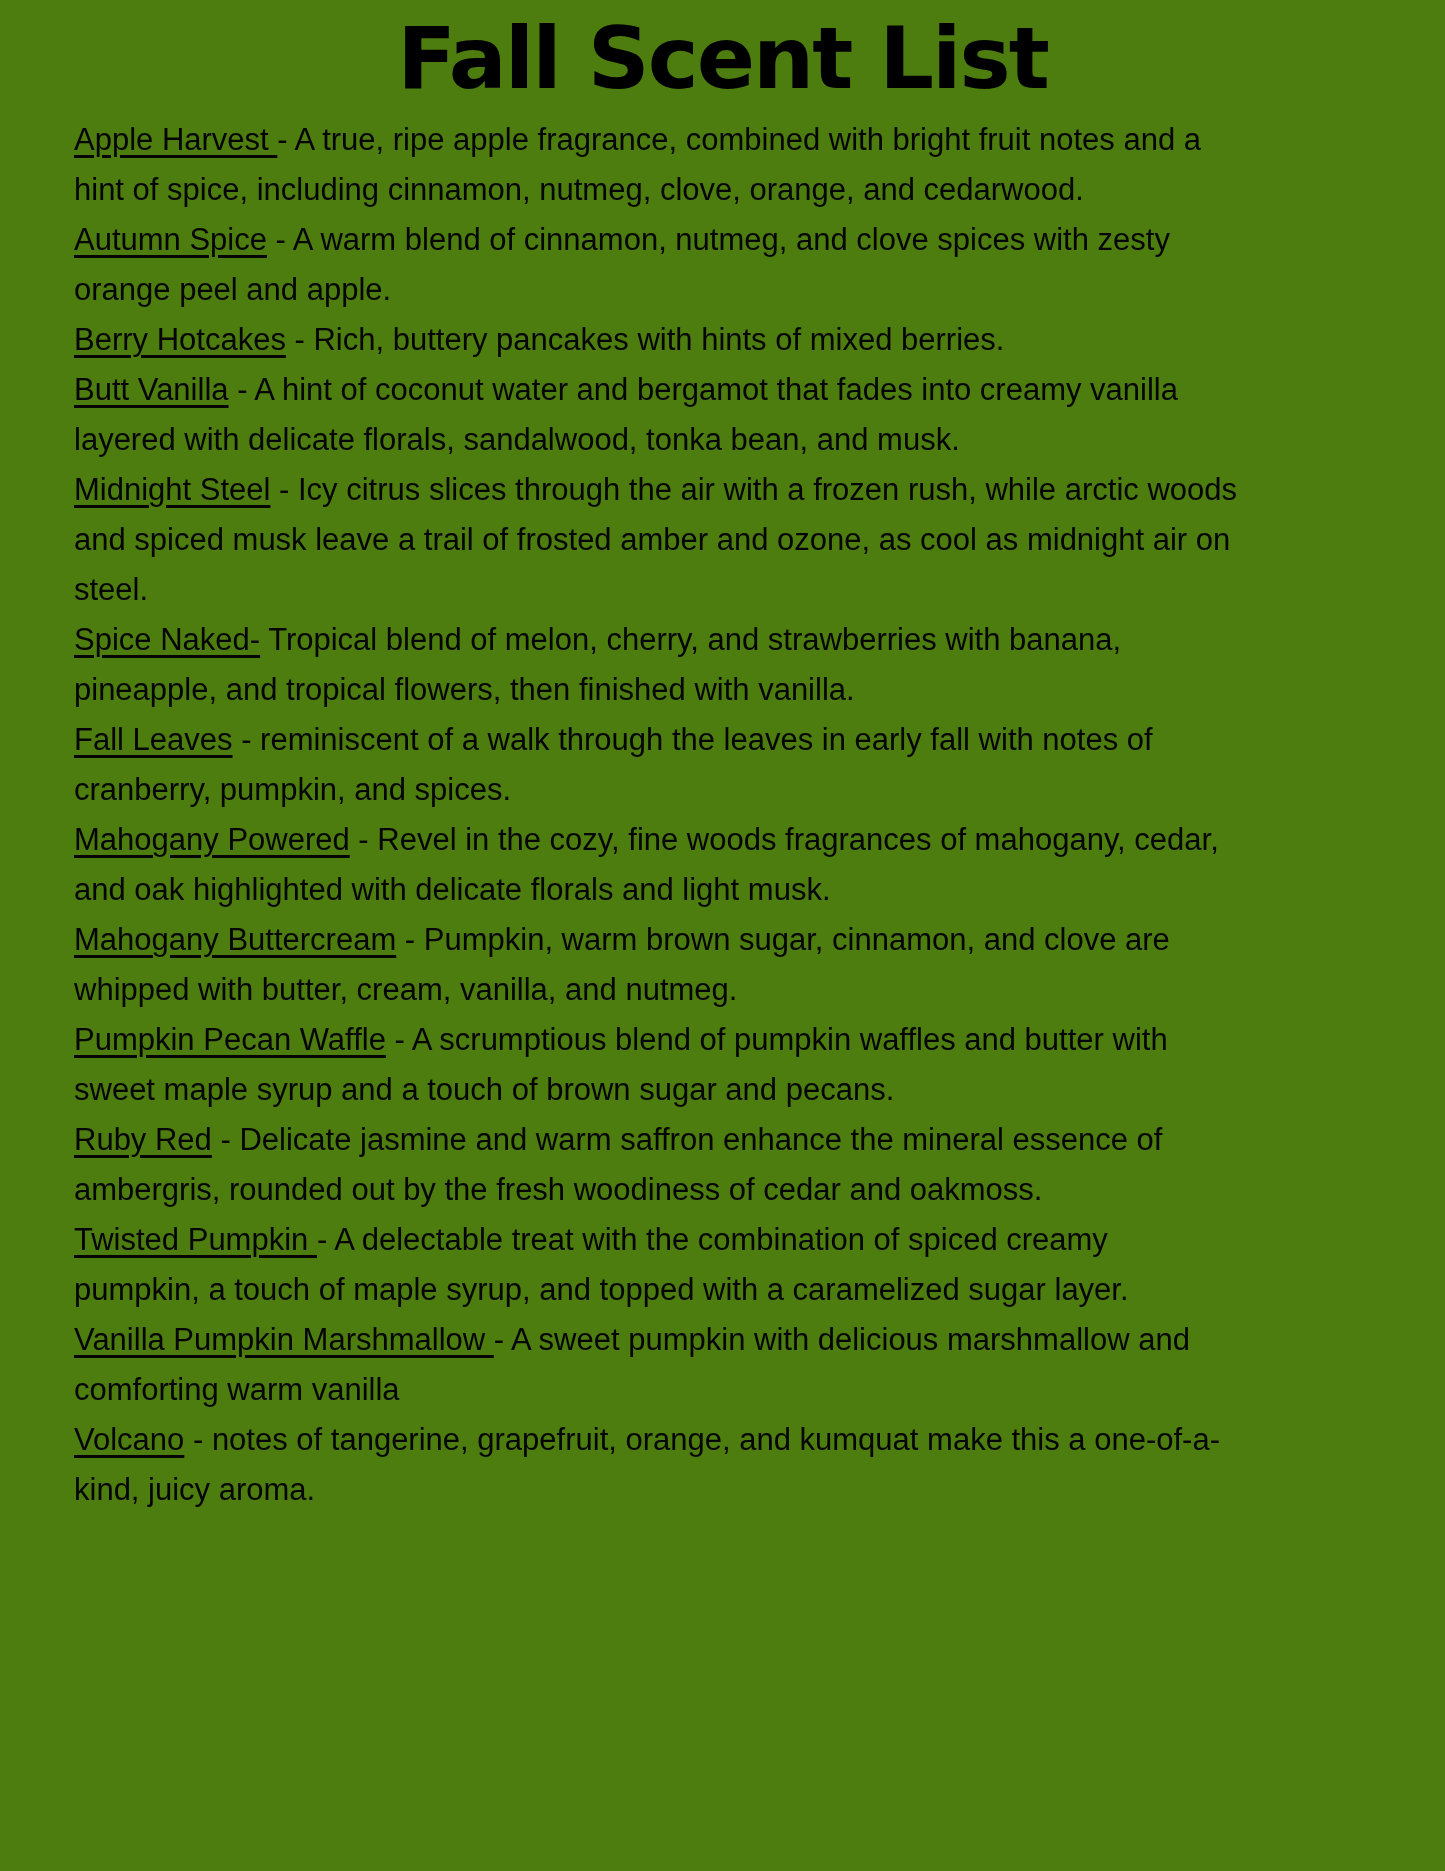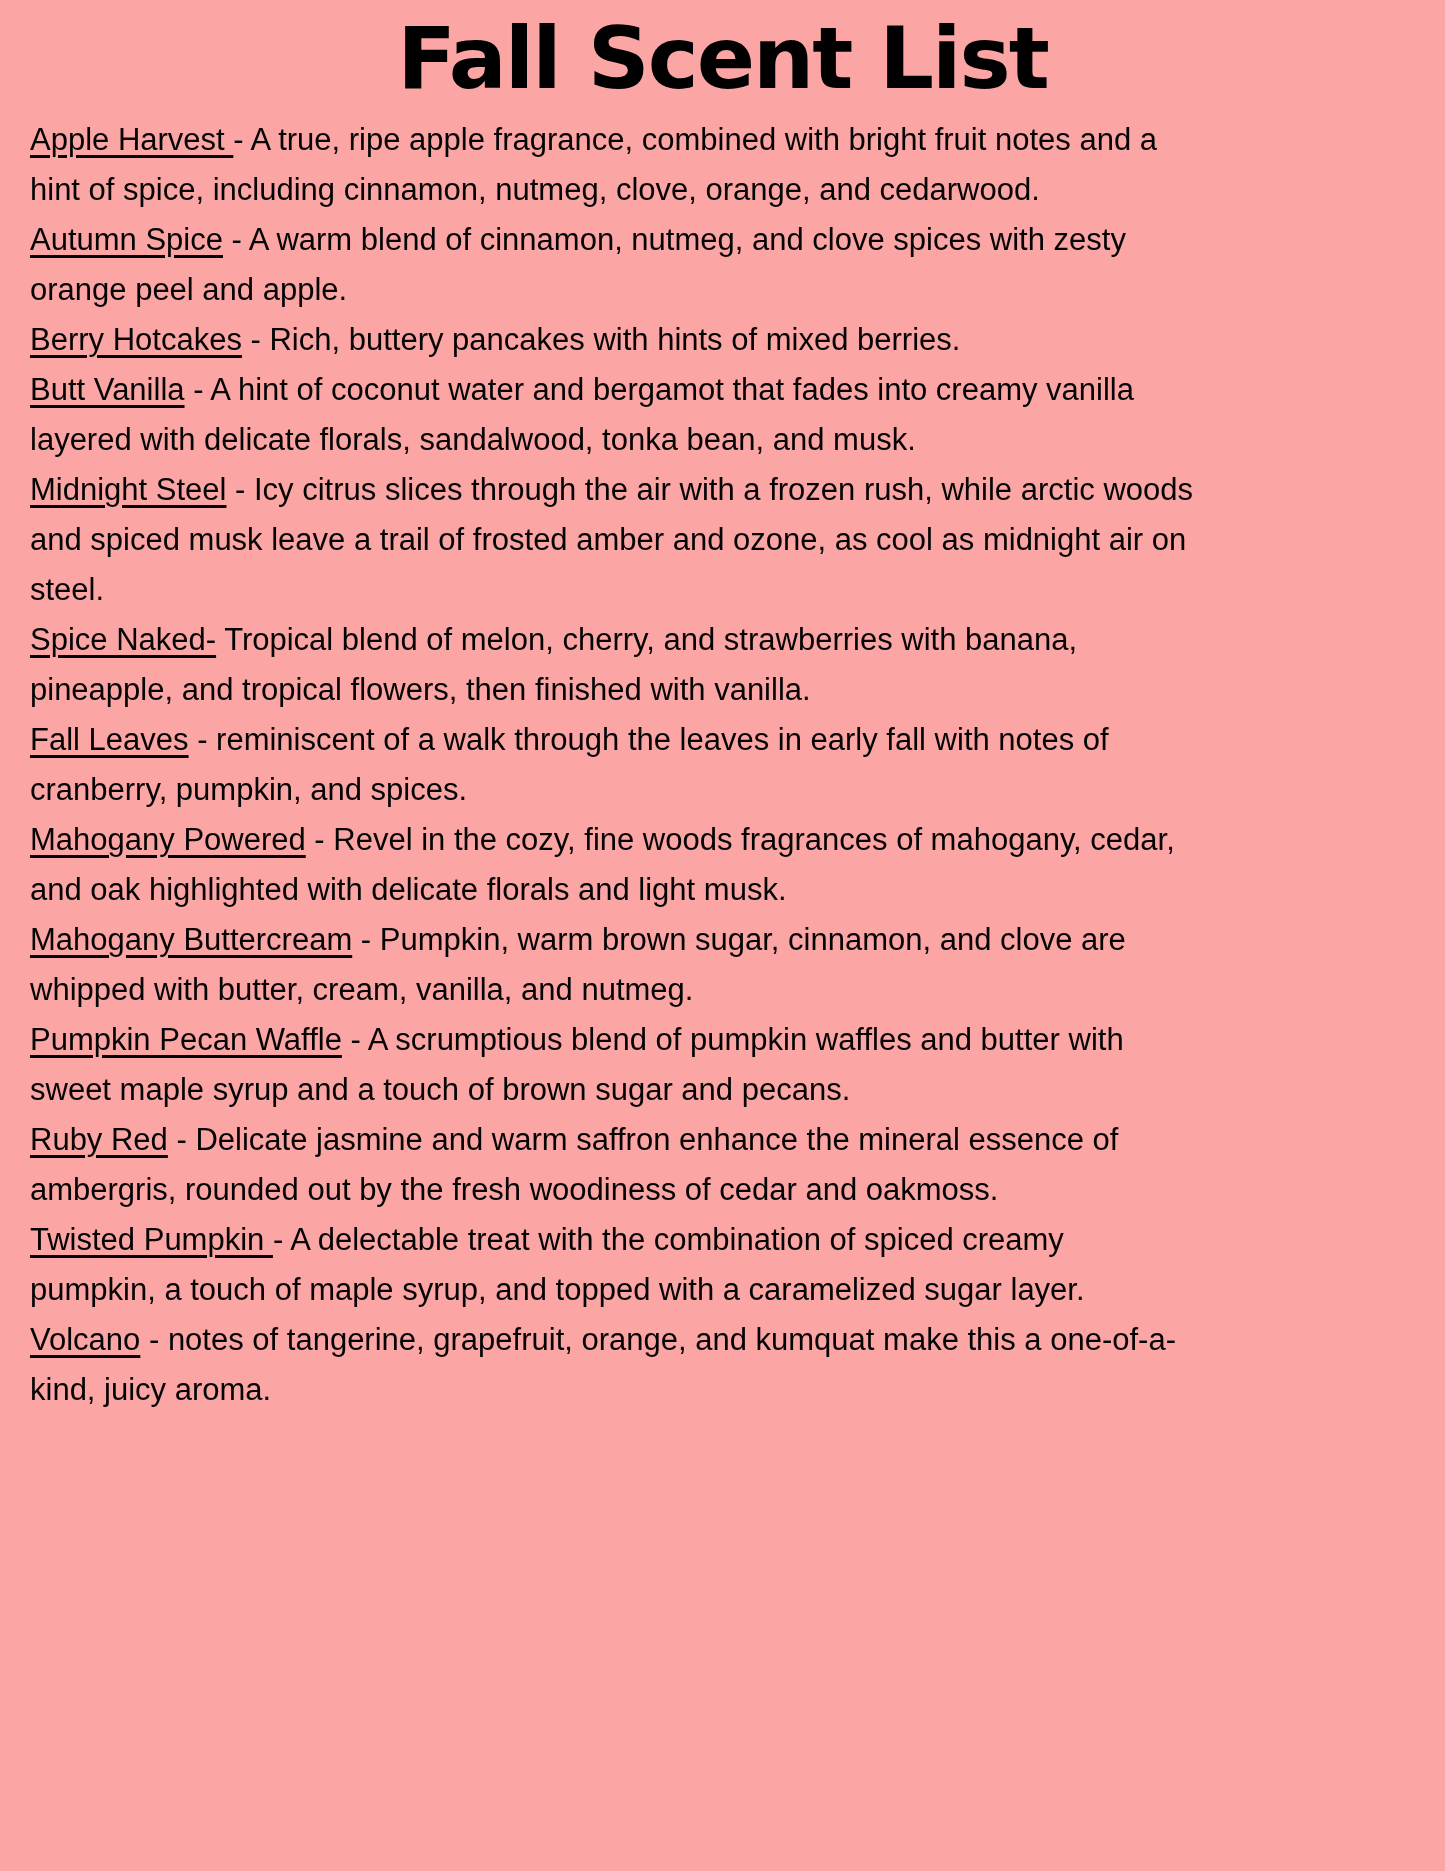--- a/index.html
+++ b/index.html
@@ -9,37 +9,38 @@
     width: 1445px;
     min-height: 1871px;
     font-family: "Liberation Sans", sans-serif;
     color: #000000;
   }
   .page {
     width: 1445px;
     min-height: 1871px;
     box-sizing: border-box;
     padding: 8px 30px 40px 30px;
-    background: #fca5a5;
+    background: #4d7c0f;
   }
   .page-title {
     font-family: "DejaVu Sans", sans-serif;
     font-weight: bold;
     font-size: 86px;
     line-height: 1.08;
     letter-spacing: -2px;
     text-align: center;
     margin: 4px 0 10px 0;
     color: #000000;
   }
   .scent-list {
     width: 1165px;
     font-size: 31px;
     line-height: 50px;
     color: #050505;
+    margin-left: 44px;
   }
   p.scent {
     margin: 0;
     padding: 0;
   }
   .scent-name {
     text-decoration: underline;
     text-decoration-thickness: 2.5px;
     text-underline-offset: 5px;
     text-decoration-color: #050505;
@@ -71,16 +72,17 @@
   <p class="scent"><span class="scent-name">Mahogany Powered</span><span class="scent-desc"> - Revel in the cozy, fine woods fragrances of mahogany, cedar, and oak highlighted with delicate florals and light musk.</span></p>
 
   <p class="scent"><span class="scent-name">Mahogany Buttercream</span><span class="scent-desc"> - Pumpkin, warm brown sugar, cinnamon, and clove are whipped with butter, cream, vanilla, and nutmeg.</span></p>
 
   <p class="scent"><span class="scent-name">Pumpkin Pecan Waffle</span><span class="scent-desc"> - A scrumptious blend of pumpkin waffles and butter with sweet maple syrup and a touch of brown sugar and pecans.</span></p>
 
   <p class="scent"><span class="scent-name">Ruby Red</span><span class="scent-desc"> - Delicate jasmine and warm saffron enhance the mineral essence of ambergris, rounded out by the fresh woodiness of cedar and oakmoss.</span></p>
 
   <p class="scent"><span class="scent-name">Twisted Pumpkin </span><span class="scent-desc">- A delectable treat with the combination of spiced creamy pumpkin, a touch of maple syrup, and topped with a caramelized sugar layer.</span></p>
 
+  <p class="scent"><span class="scent-name">Vanilla Pumpkin Marshmallow </span><span class="scent-desc">- A sweet pumpkin with delicious marshmallow and comforting warm vanilla</span></p>
 
   <p class="scent"><span class="scent-name">Volcano</span><span class="scent-desc"> - notes of tangerine, grapefruit, orange, and kumquat make this a one-of-a-kind, juicy aroma.</span></p>
 </div>
 </div>
 
 </body></html>

